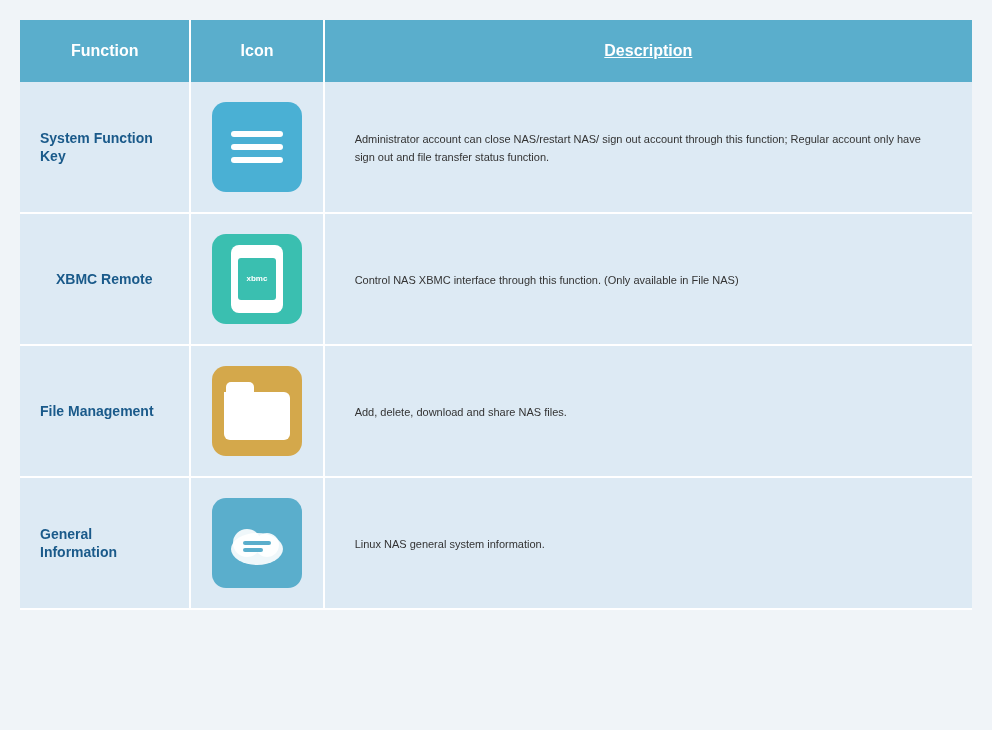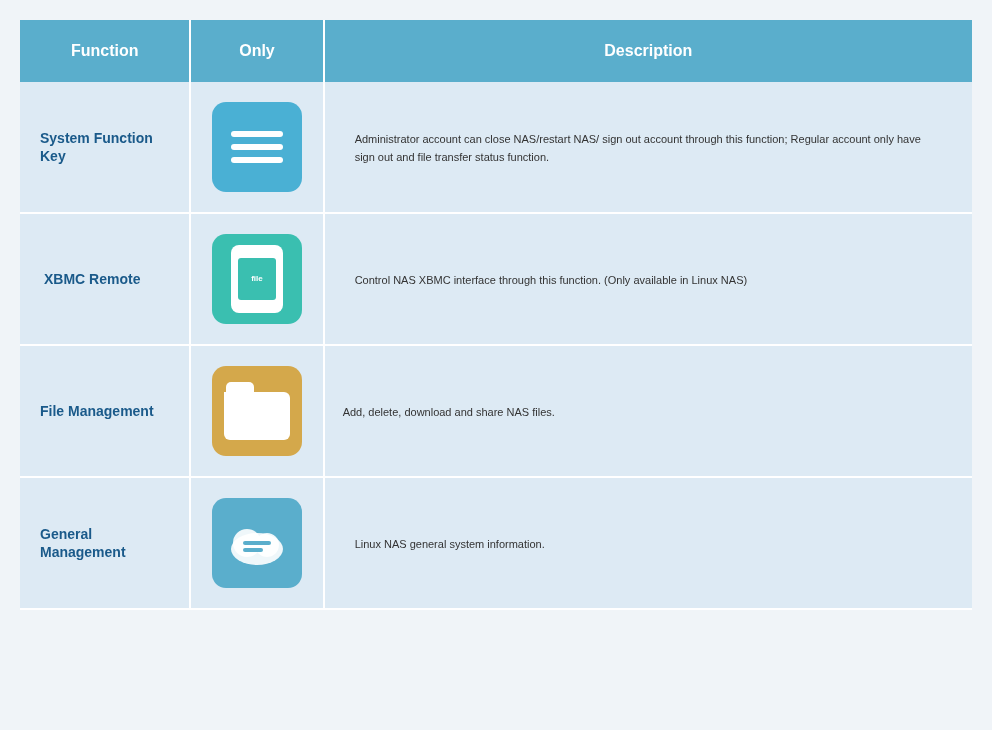--- a/index.html
+++ b/index.html
@@ -18,20 +18,21 @@
       background: #5aaecc;
       color: #fff;
       font-weight: bold;
       font-size: 16px;
       padding: 22px 20px;
       text-align: center;
       border-right: 2px solid #fff;
     }
     thead tr th:last-child {
       border-right: none;
+      text-decoration: underline;
     }
     tbody tr {
       border-bottom: 2px solid #404040;
     }
     tbody tr td {
       background: #ddeaf4;
       padding: 20px;
       vertical-align: middle;
       border-right: 2px solid #fff;
       border-bottom: 2px solid #fff;
@@ -83,59 +84,59 @@
       border-radius: 3px;
     }
   </style>
 </head>
 <body>
 
 <table>
   <thead>
     <tr>
       <th style="width:18%;">Function</th>
-      <th style="width:14%;">Only</th>
+      <th style="width:14%;">Icon</th>
       <th style="width:68%;">Description</th>
     </tr>
   </thead>
   <tbody id="table-body">
   <tr>
         <td style="width: 18%; padding: 30px 20px; vertical-align: middle;"><span class="func-name">System Function Key</span></td>
         <td class="icon-cell" style="width: 14%; text-align: center; padding: 20px; vertical-align: middle;"><div class="icon-box blue">
             <div class="hamburger-icon">
               <span></span>
               <span></span>
               <span></span>
             </div>
           </div></td>
         <td style="width: 68%; padding: 20px 30px; vertical-align: middle;"><span class="desc-text">Administrator account can close NAS/restart NAS/ sign out account through this function; Regular account only have sign out and file transfer status function.</span></td>
       </tr>
       <tr>
-        <td style="width: 18%; padding: 30px 24px; vertical-align: middle;"><span class="func-name">XBMC Remote</span></td>
+        <td style="width: 18%; padding: 30px 36px; vertical-align: middle;"><span class="func-name">XBMC Remote</span></td>
         <td class="icon-cell" style="width: 14%; text-align: center; padding: 20px; vertical-align: middle;"><div class="icon-box teal">
             <div style="width: 52px; height: 68px; background: rgb(255, 255, 255); border-radius: 8px; display: flex; align-items: center; justify-content: center;">
               <div style="background: rgb(58, 191, 176); width: 38px; height: 42px; border-radius: 3px; display: flex; align-items: center; justify-content: center;">
-                <div style="color: rgb(255, 255, 255); font-size: 8px; font-weight: bold; text-align: center; line-height: 1.2;">file</div>
+                <div style="color: rgb(255, 255, 255); font-size: 8px; font-weight: bold; text-align: center; line-height: 1.2;">xbmc</div>
               </div>
             </div>
           </div></td>
-        <td style="width: 68%; padding: 20px 30px; vertical-align: middle;"><span class="desc-text">Control NAS XBMC interface through this function. (Only available in Linux NAS)</span></td>
+        <td style="width: 68%; padding: 20px 30px; vertical-align: middle;"><span class="desc-text">Control NAS XBMC interface through this function. (Only available in File NAS)</span></td>
       </tr>
       <tr>
         <td style="width: 18%; padding: 36px 20px; vertical-align: middle; margin-left: 8px;"><span class="func-name">File Management</span></td>
         <td class="icon-cell" style="width: 14%; text-align: center; padding: 20px; vertical-align: middle;"><div class="icon-box orange">
             <div style="position: relative; width: 66px;">
               <div style="width: 28px; height: 10px; background: rgb(255, 255, 255); border-radius: 5px 5px 0px 0px; margin-bottom: 0px; margin-left: 2px;"></div>
               <div style="width: 66px; height: 48px; background: rgb(255, 255, 255); border-radius: 0px 6px 6px;"></div>
             </div>
           </div></td>
-        <td style="width: 68%; padding: 20px 18px; vertical-align: middle;"><span class="desc-text">Add, delete, download and share NAS files.</span></td>
+        <td style="width: 68%; padding: 20px 30px; vertical-align: middle;"><span class="desc-text">Add, delete, download and share NAS files.</span></td>
       </tr>
       <tr>
-        <td style="width: 18%; padding: 30px 20px; vertical-align: middle;"><span class="func-name">General Management</span></td>
+        <td style="width: 18%; padding: 30px 20px; vertical-align: middle;"><span class="func-name">General Information</span></td>
         <td class="icon-cell" style="width: 14%; text-align: center; padding: 20px; vertical-align: middle;"><div class="icon-box lightblue">
             <div style="display: flex; flex-direction: column; align-items: center; gap: 2px;">
       <svg width="68" height="60" viewBox="0 0 68 60" fill="none" xmlns="http://www.w3.org/2000/svg">
 
         <ellipse cx="34" cy="36" rx="26" ry="16" fill="white" opacity="0.9"></ellipse>
         <ellipse cx="24" cy="30" rx="14" ry="14" fill="white" opacity="0.9"></ellipse>
         <ellipse cx="44" cy="32" rx="12" ry="12" fill="white" opacity="0.9"></ellipse>
 
         <rect x="20" y="28" width="28" height="4" rx="2" fill="#5aaecc"></rect>
         <rect x="20" y="35" width="20" height="4" rx="2" fill="#5aaecc"></rect>

